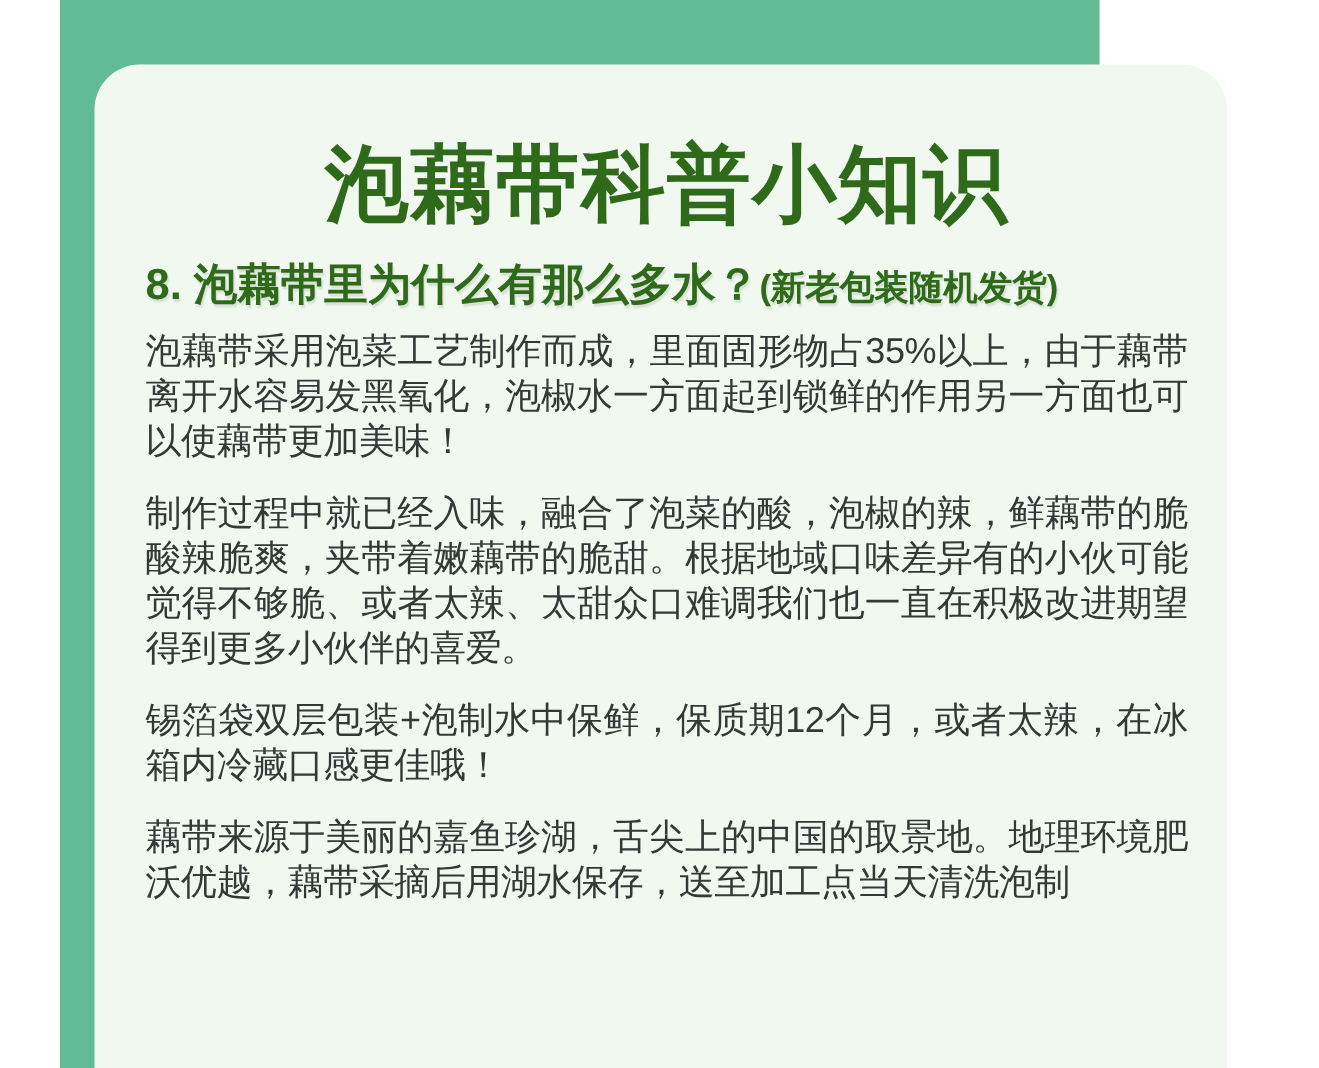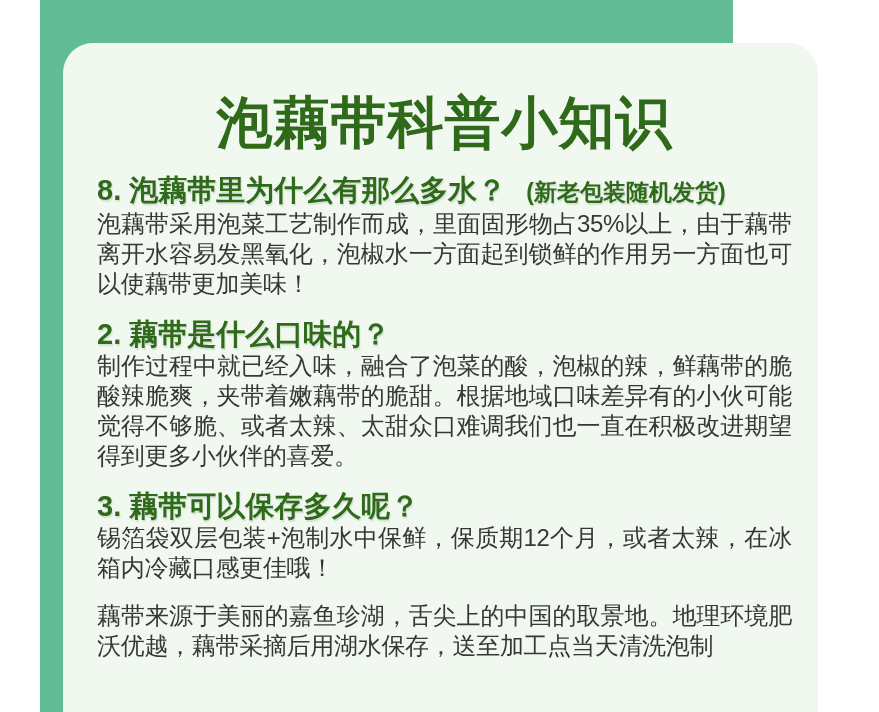--- a/index.html
+++ b/index.html
@@ -49,26 +49,26 @@
     line-height: 34px;
     font-size: 29px;
     font-weight: 800;
     color: #2F6A1B;
     text-shadow: 1px 2px 1px rgba(160, 185, 160, 0.35);
     white-space: nowrap;
   }
   .section-note {
     font-size: 23px;
     font-weight: 600;
-    margin-left: 20px;
+    margin-left: 0;
     letter-spacing: 0;
   }
   .section-note:empty { display: none; }
   .section-body {
-    margin-top: 0;
+    margin-top: 12px;
     font-size: 24px;
     font-weight: 500;
     line-height: 30px;
     color: #343836;
     letter-spacing: -0.3px;
     text-align: justify;
   }
 </style>
 </head>
 <body>
@@ -78,26 +78,24 @@
     <div class="info-card">
 
       <h1 class="page-title">泡藕带科普小知识</h1>
 
       <div class="section">
         <h2 class="section-heading"><span>8. 泡藕带里为什么有那么多水？</span><span class="section-note">(新老包装随机发货)</span></h2>
         <p class="section-body">泡藕带采用泡菜工艺制作而成，里面固形物占35%以上，由于藕带离开水容易发黑氧化，泡椒水一方面起到锁鲜的作用另一方面也可以使藕带更加美味！</p>
       </div>
 
       <div class="section">
-        <h2 class="section-heading"><span>2. 藕带是什么口味的？</span></h2>
         <p class="section-body">制作过程中就已经入味，融合了泡菜的酸，泡椒的辣，鲜藕带的脆酸辣脆爽，夹带着嫩藕带的脆甜。根据地域口味差异有的小伙可能觉得不够脆、或者太辣、太甜众口难调我们也一直在积极改进期望得到更多小伙伴的喜爱。</p>
       </div>
 
       <div class="section">
-        <h2 class="section-heading"><span>3. 藕带可以保存多久呢？</span></h2>
         <p class="section-body">锡箔袋双层包装+泡制水中保鲜，保质期12个月，或者太辣，在冰箱内冷藏口感更佳哦！</p>
       </div>
 
       <div class="section">
         <p class="section-body">藕带来源于美丽的嘉鱼珍湖，舌尖上的中国的取景地。地理环境肥沃优越，藕带采摘后用湖水保存，送至加工点当天清洗泡制</p>
       </div>
 
     </div>
   </div>
 </div>

